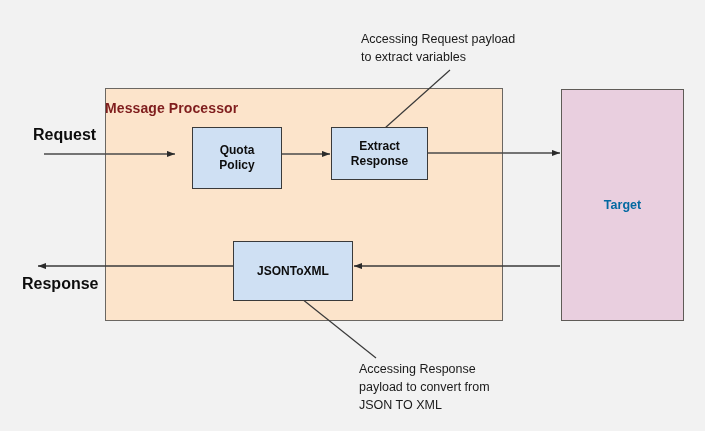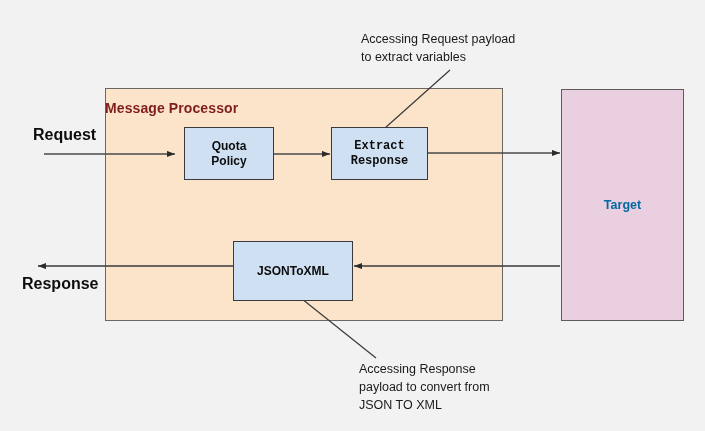--- a/index.html
+++ b/index.html
@@ -58,31 +58,30 @@
   }
   .policy-box {
     background: #cfe0f3;
     border: 1.5px solid #3a3a3a;
     font-size: 12px;
     font-weight: bold;
     color: #0d0d0d;
     line-height: 1.25;
   }
   .box-quota {
-    left: 184px;
+    left: 192px;
     top: 127px;
     width: 90px;
-    height: 53px;
+    height: 62px;
   }
   .box-extract {
     left: 331px;
     top: 127px;
     width: 97px;
     height: 53px;
-    font-family: Liberation Mono, monospace;
   }
   .box-jsontoxml {
     left: 233px;
     top: 241px;
     width: 120px;
     height: 60px;
   }
   .target-box {
     left: 561px;
     top: 89px;

